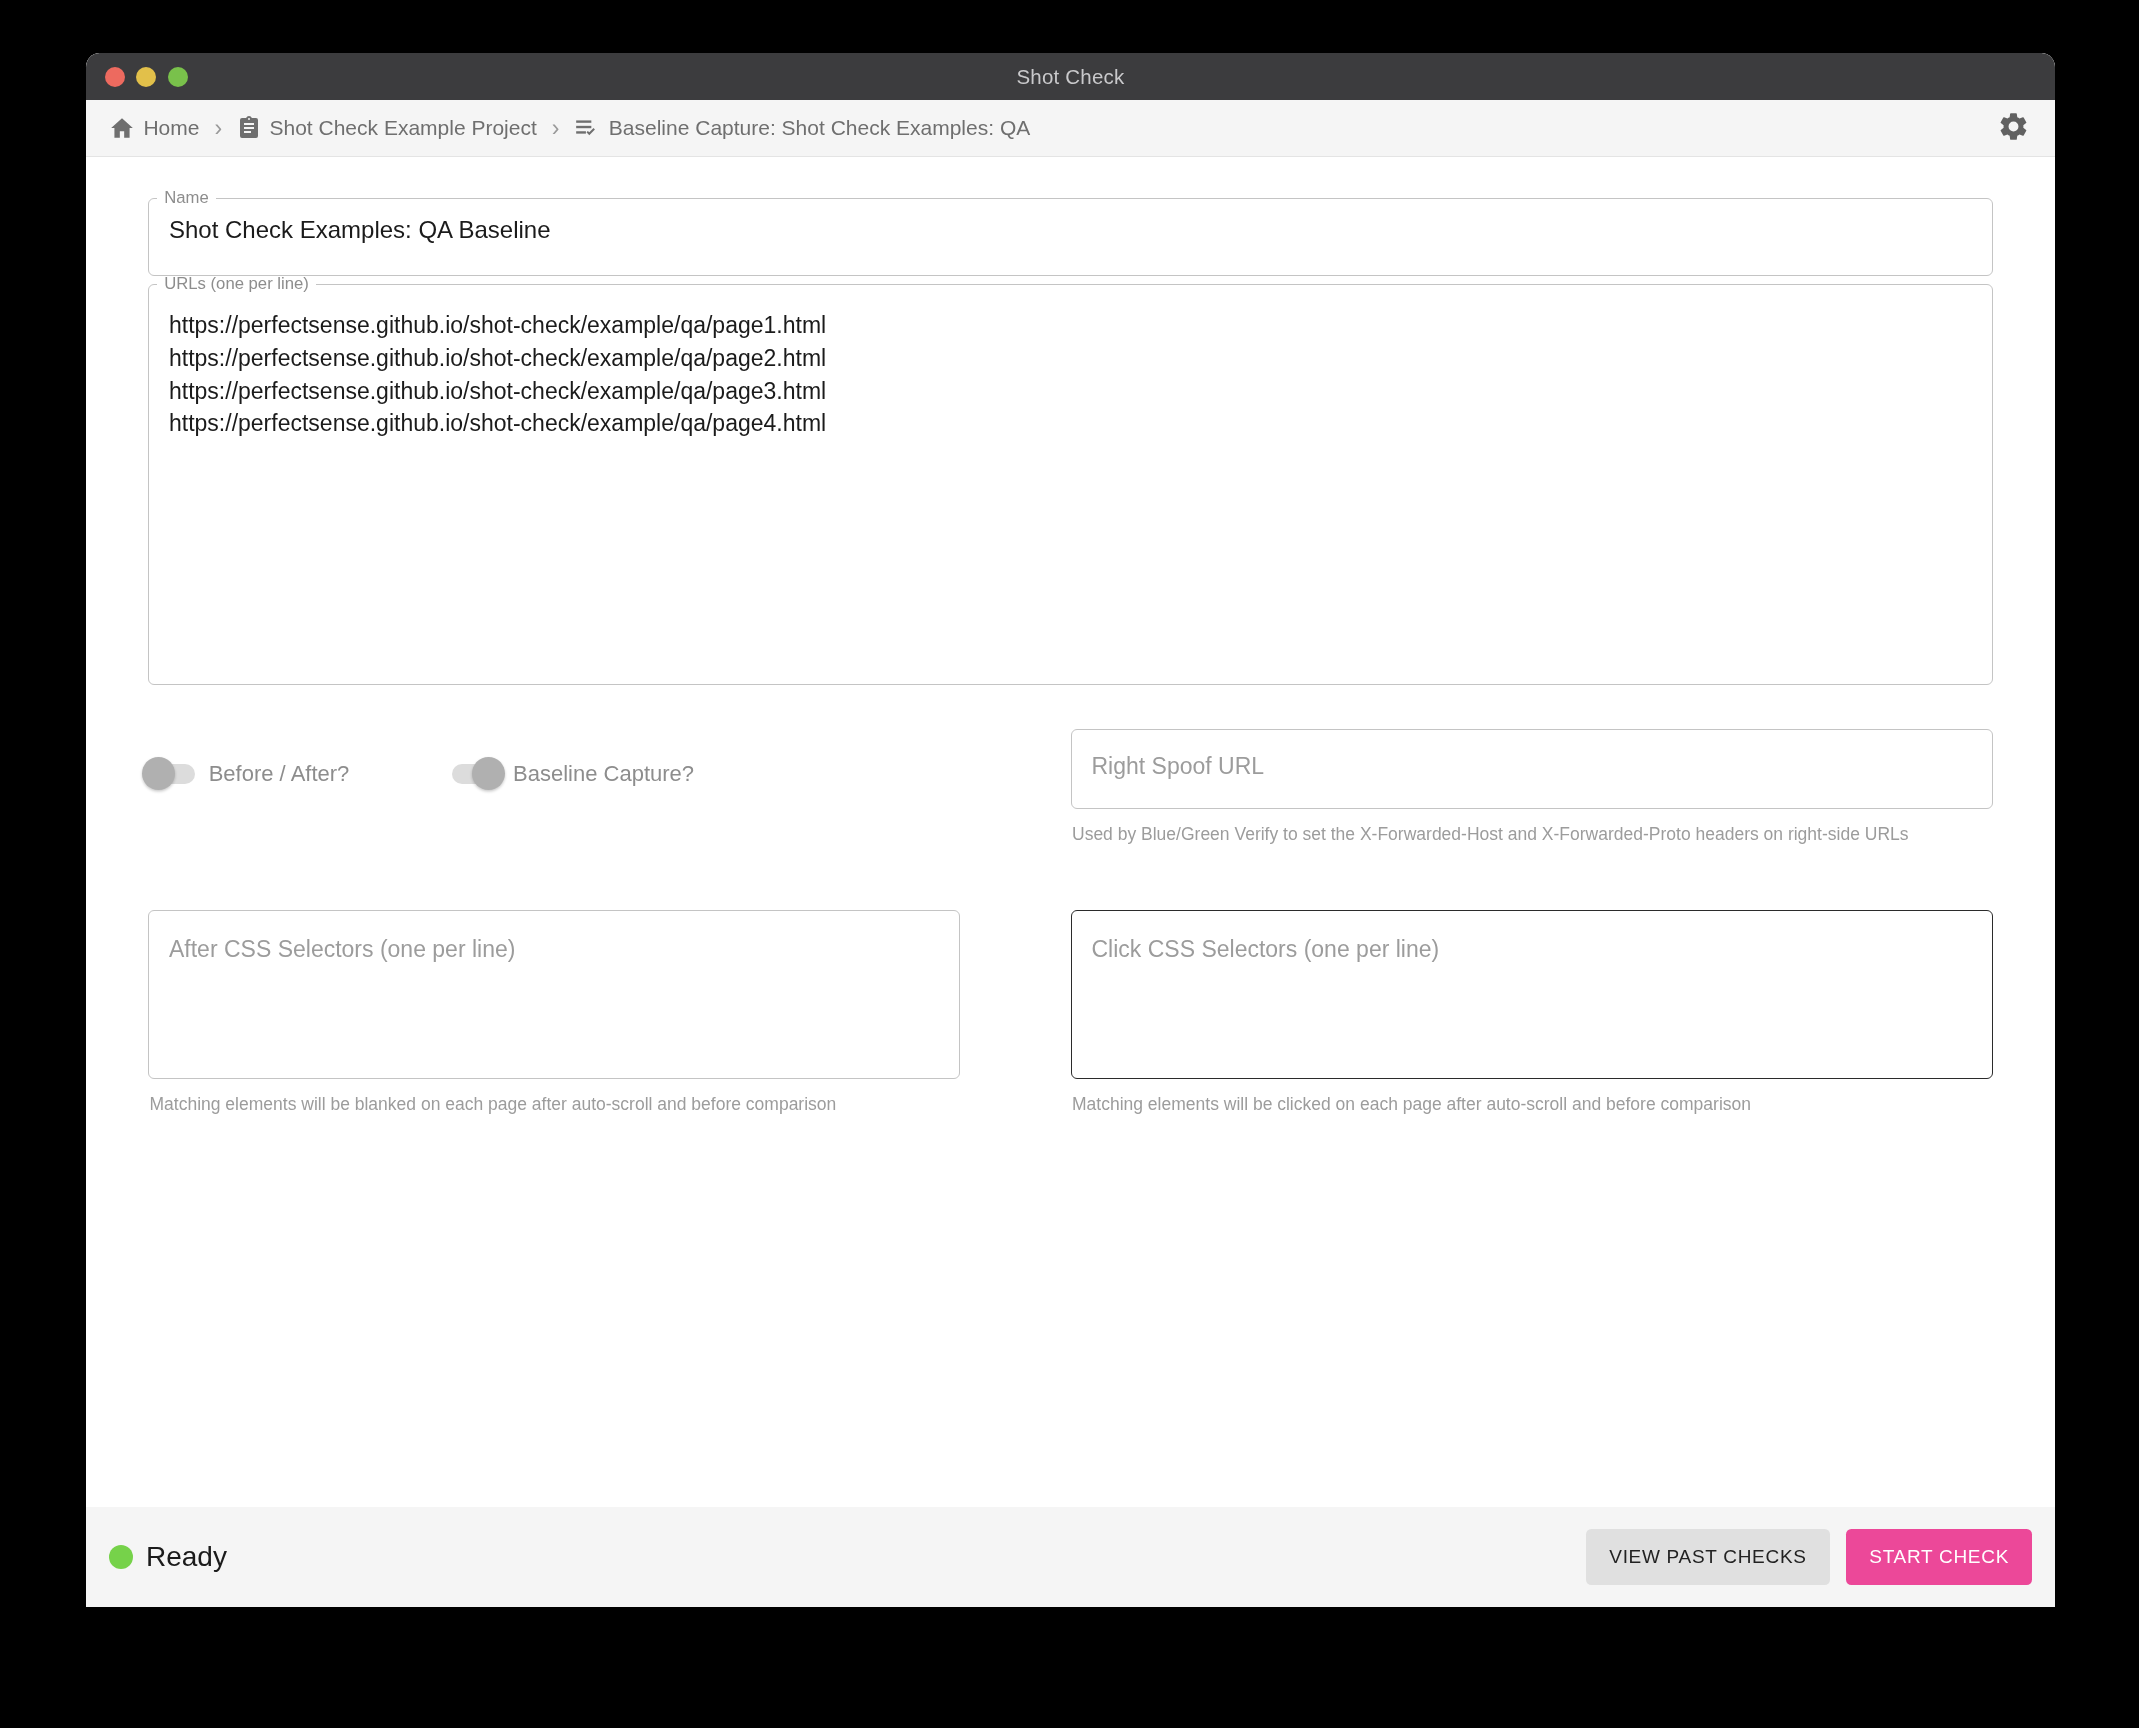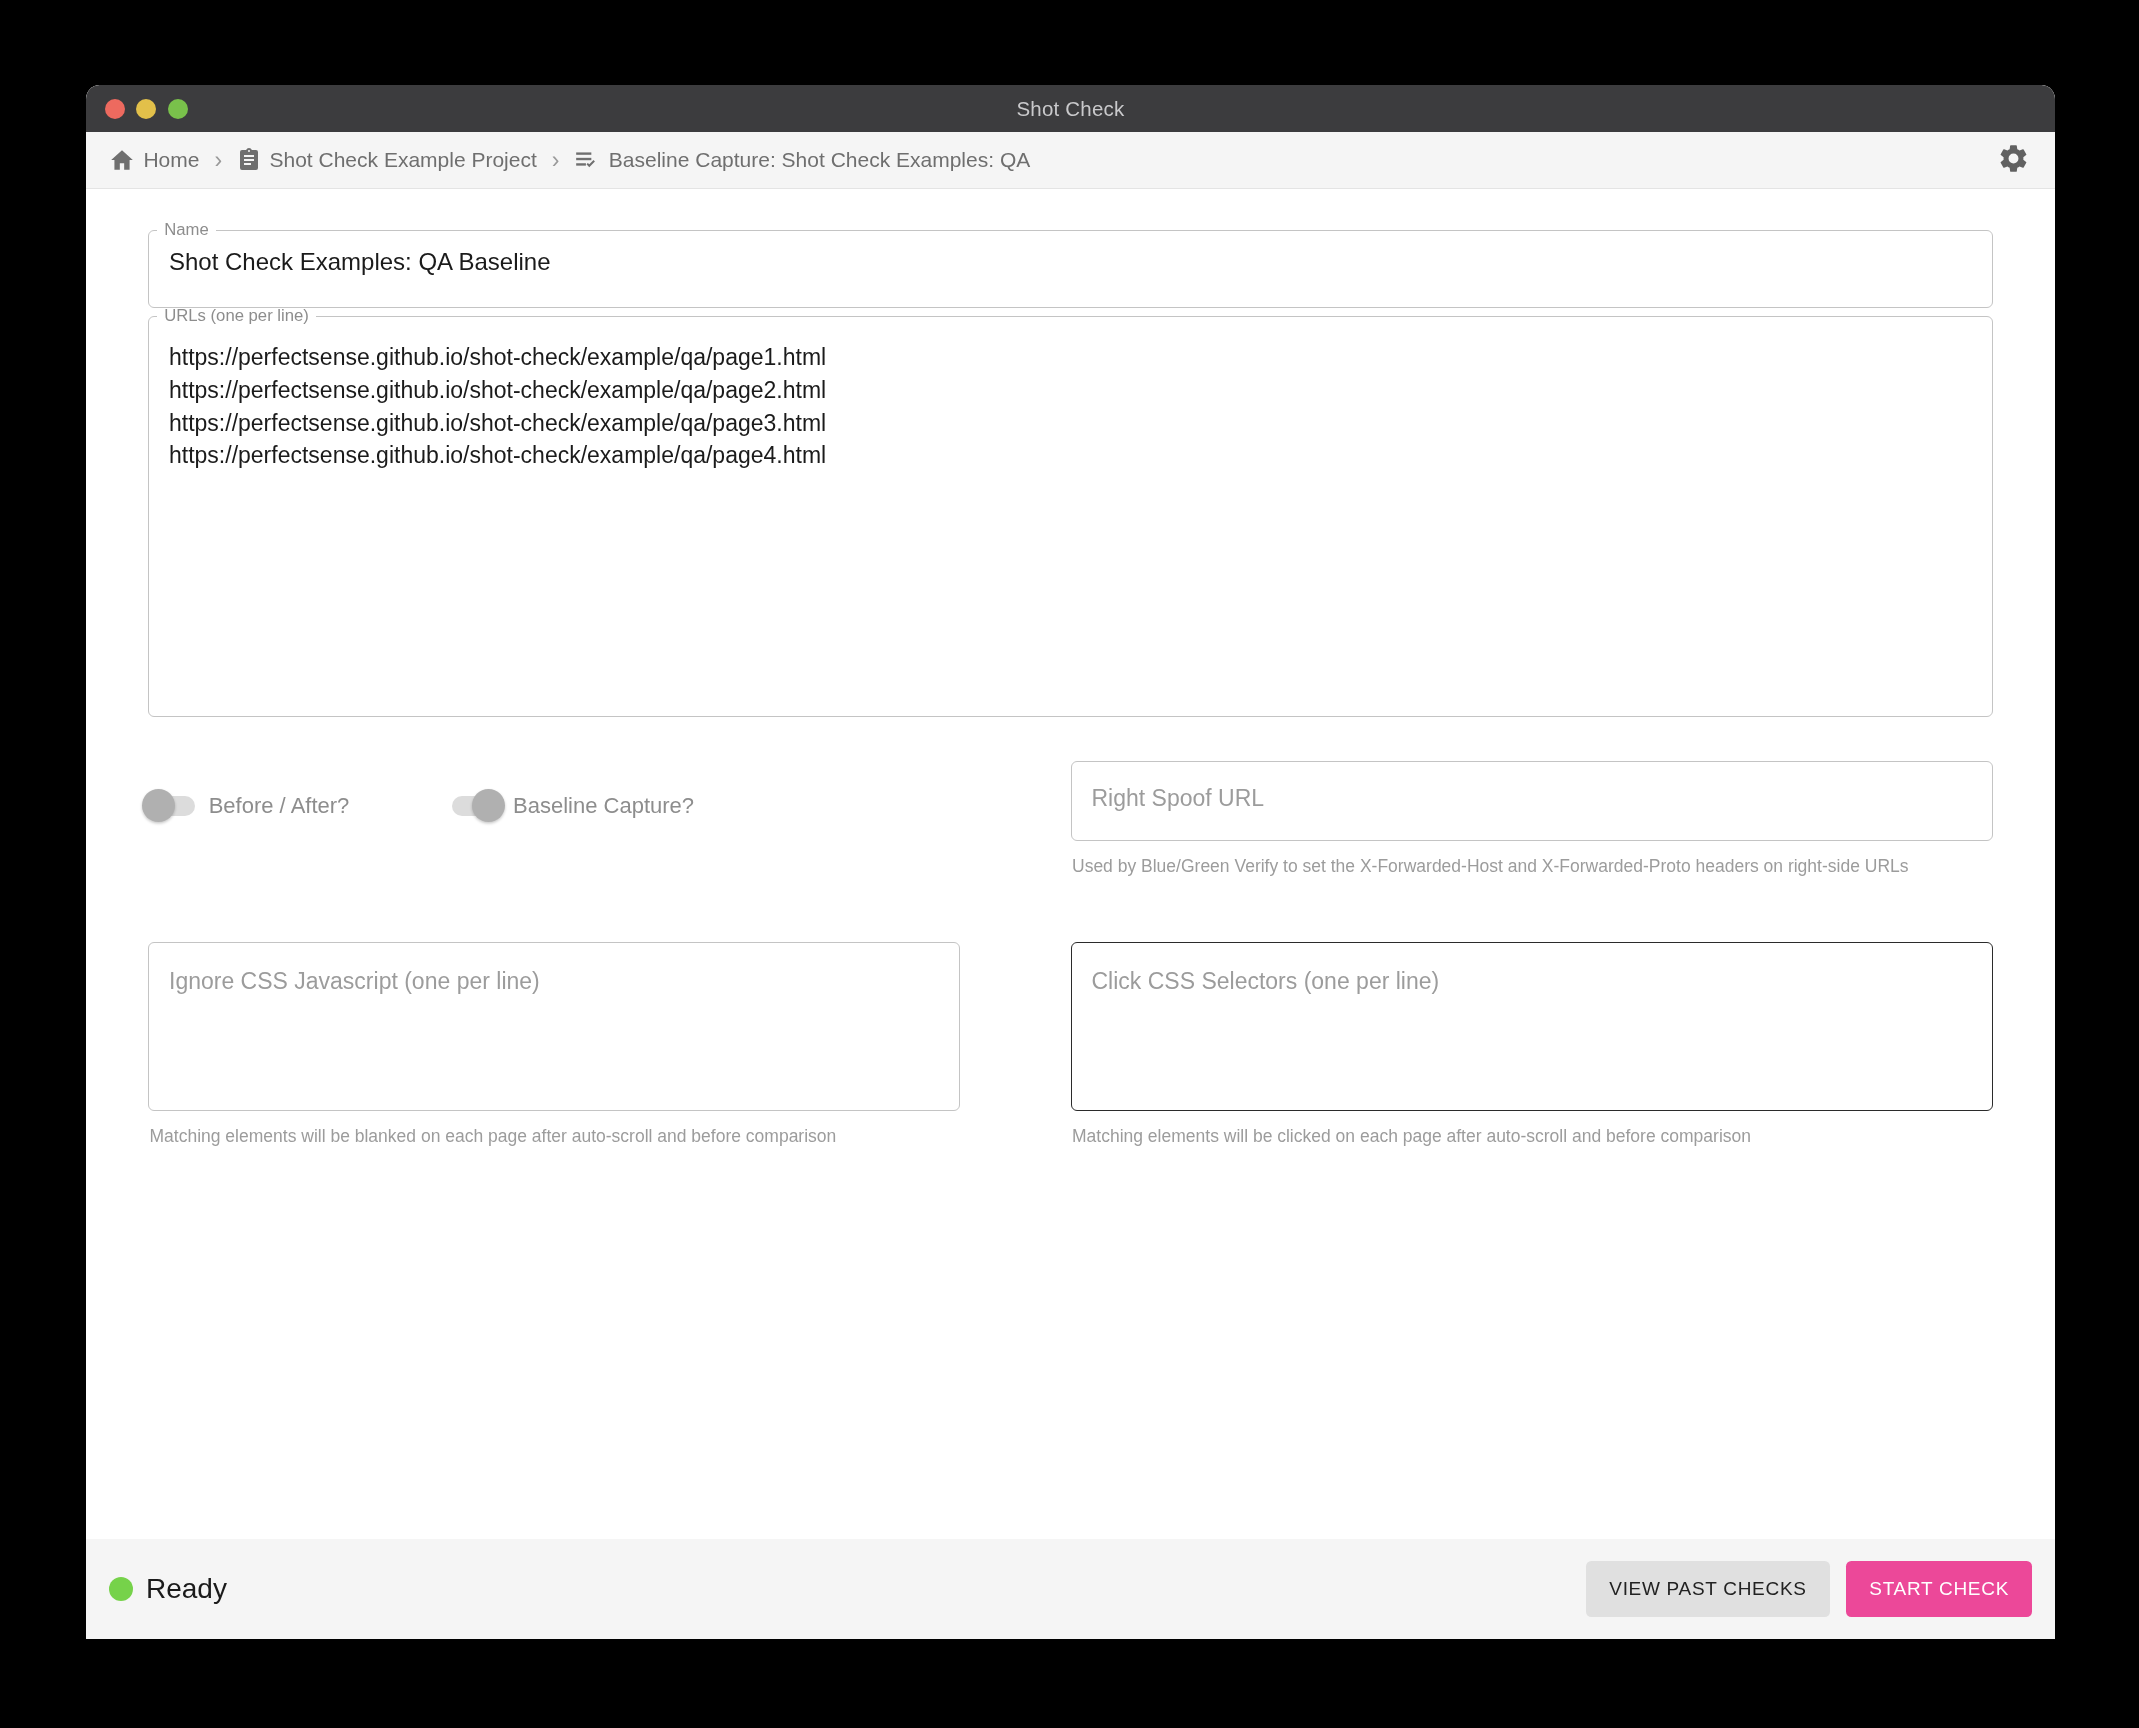--- a/index.html
+++ b/index.html
@@ -19,21 +19,20 @@
     position: absolute;
     left: 86px;
     top: 53px;
     width: 1969px;
     height: 1554px;
     background: #ffffff;
     border-radius: 13.7px 13.7px 0 0;
     overflow: hidden;
     display: flex;
     flex-direction: column;
-    margin-top: 32px;
   }
 
   .titlebar {
     height: 47px;
     flex: 0 0 47px;
     background: #3c3c3e;
     position: relative;
     display: flex;
     align-items: center;
     justify-content: center;
@@ -407,21 +406,21 @@
           <div class="boxfield spoof-box">
             <div class="ph">Right Spoof URL</div>
           </div>
           <div class="helper">Used by Blue/Green Verify to set the X-Forwarded-Host and X-Forwarded-Proto headers on right-side URLs</div>
         </div>
       </div>
 
       <div class="cols">
         <div class="col left">
           <div class="boxfield selector-box">
-            <div class="ph">Ignore CSS Javascript (one per line)</div>
+            <div class="ph">After CSS Selectors (one per line)</div>
           </div>
           <div class="helper">Matching elements will be blanked on each page after auto-scroll and before comparison</div>
         </div>
 
         <div class="col right">
           <div class="boxfield selector-box focused">
             <div class="ph">Click CSS Selectors (one per line)</div>
           </div>
           <div class="helper">Matching elements will be clicked on each page after auto-scroll and before comparison</div>
         </div>

